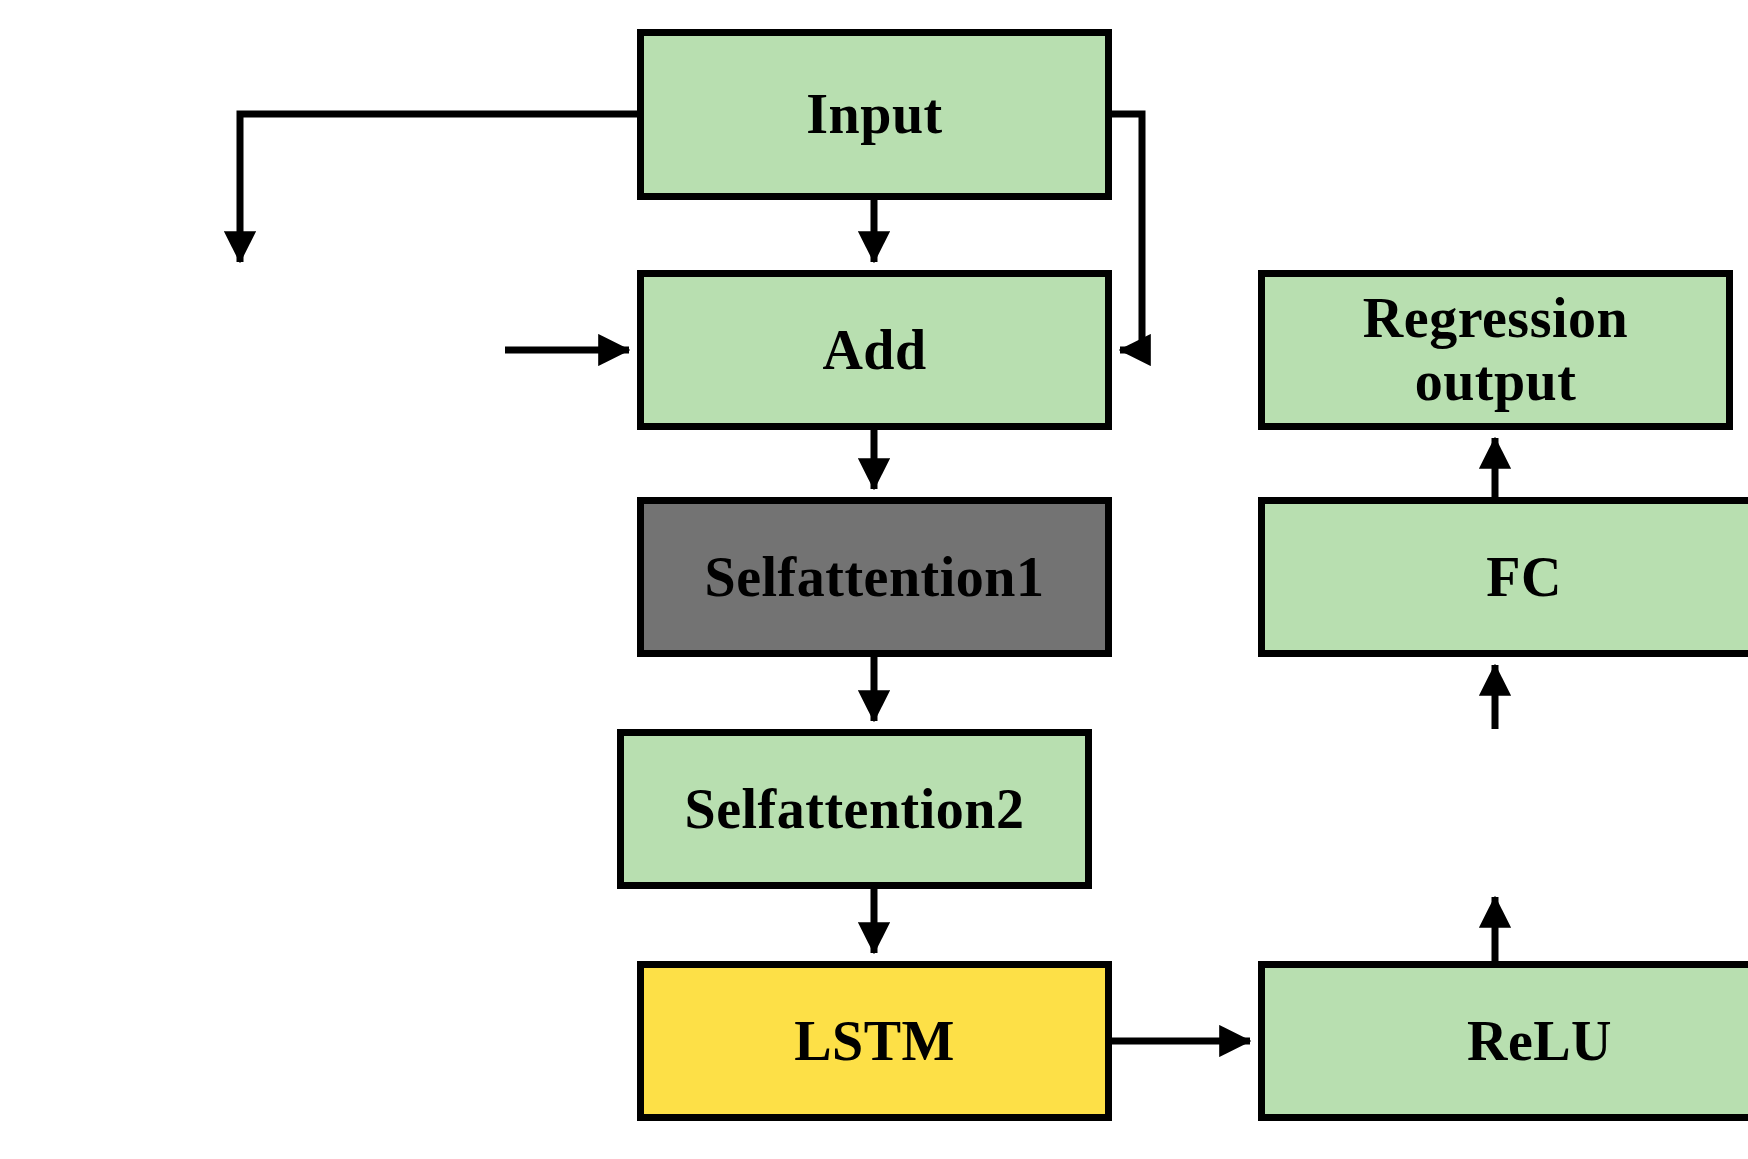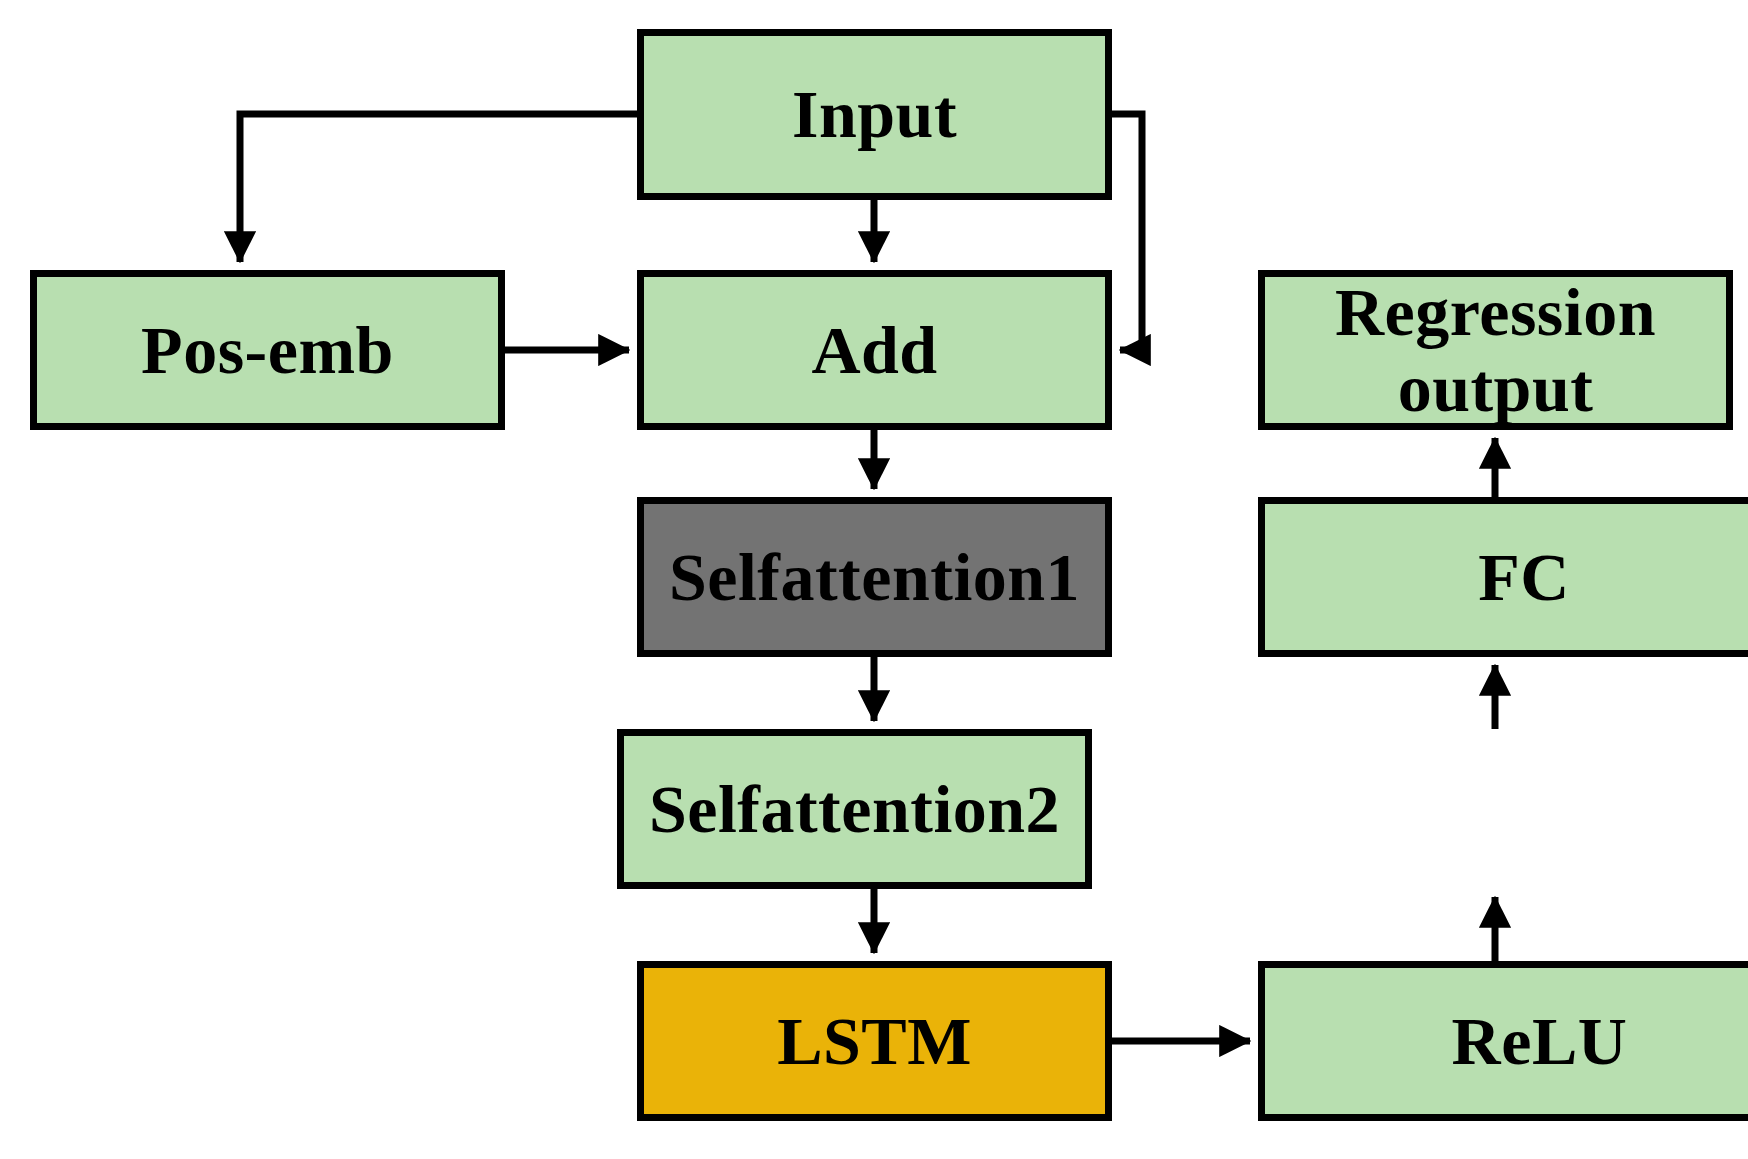--- a/index.html
+++ b/index.html
@@ -28,21 +28,21 @@
     box-sizing: border-box;
     background: #b8dfb0;
     border: 7px solid #000000;
     display: flex;
     align-items: center;
     justify-content: center;
     text-align: center;
   }
   .node .label {
     font-weight: bold;
-    font-size: 68px;
+    font-size: 56px;
     line-height: 1.12;
     color: #000000;
     letter-spacing: 0.5px;
   }
   
   .node.node-regression .label {
     max-width: 340px;
   }
 </style>
 </head>
@@ -68,23 +68,20 @@
       <path d="M1495 961 V897" marker-end="url(#ah)"></path>
       <path d="M1495 729 V665" marker-end="url(#ah)"></path>
       <path d="M1495 497 V438" marker-end="url(#ah)"></path>
     </g>
   </svg>
 
   <div class="node node-input" style="left: 637px; top: 29px; width: 475px; height: 171px; background: rgb(184, 223, 176); border-color: rgb(0, 0, 0);">
     <span class="label">Input</span>
   </div>
 
-  <div class="node node-posemb" style="left: 30px; top: 270px; width: 475px; height: 160px; background: rgb(184, 223, 176); border-color: rgb(0, 0, 0);">
-    <span class="label">Pos-emb</span>
-  </div>
 
   <div class="node node-add" style="left: 637px; top: 270px; width: 475px; height: 160px; background: rgb(184, 223, 176); border-color: rgb(0, 0, 0);">
     <span class="label">Add</span>
   </div>
 
   <div class="node node-regression" style="left: 1258px; top: 270px; width: 475px; height: 160px; background: rgb(184, 223, 176); border-color: rgb(0, 0, 0);">
     <span class="label">Regression output</span>
   </div>
 
   <div class="node node-sa1" style="left: 637px; top: 497px; width: 475px; height: 160px; background: #737373; border-color: rgb(0, 0, 0);">
@@ -93,21 +90,21 @@
 
   <div class="node node-fc" style="left: 1258px; top: 497px; width: 532px; height: 160px; background: rgb(184, 223, 176); border-color: rgb(0, 0, 0);">
     <span class="label">FC</span>
   </div>
 
   <div class="node node-sa2" style="left: 617px; top: 729px; width: 475px; height: 160px; background: rgb(184, 223, 176); border-color: rgb(0, 0, 0);">
     <span class="label">Selfattention2</span>
   </div>
 
 
-  <div class="node node-lstm" style="left: 637px; top: 961px; width: 475px; height: 160px; background: #eab308; border-color: rgb(0, 0, 0);">
+  <div class="node node-lstm" style="left: 637px; top: 961px; width: 475px; height: 160px; background: #fde047; border-color: rgb(0, 0, 0);">
     <span class="label">LSTM</span>
   </div>
 
   <div class="node node-relu" style="left: 1258px; top: 961px; width: 563px; height: 160px; background: rgb(184, 223, 176); border-color: rgb(0, 0, 0);">
     <span class="label">ReLU</span>
   </div>
 
 </div>
 
 </body></html>

